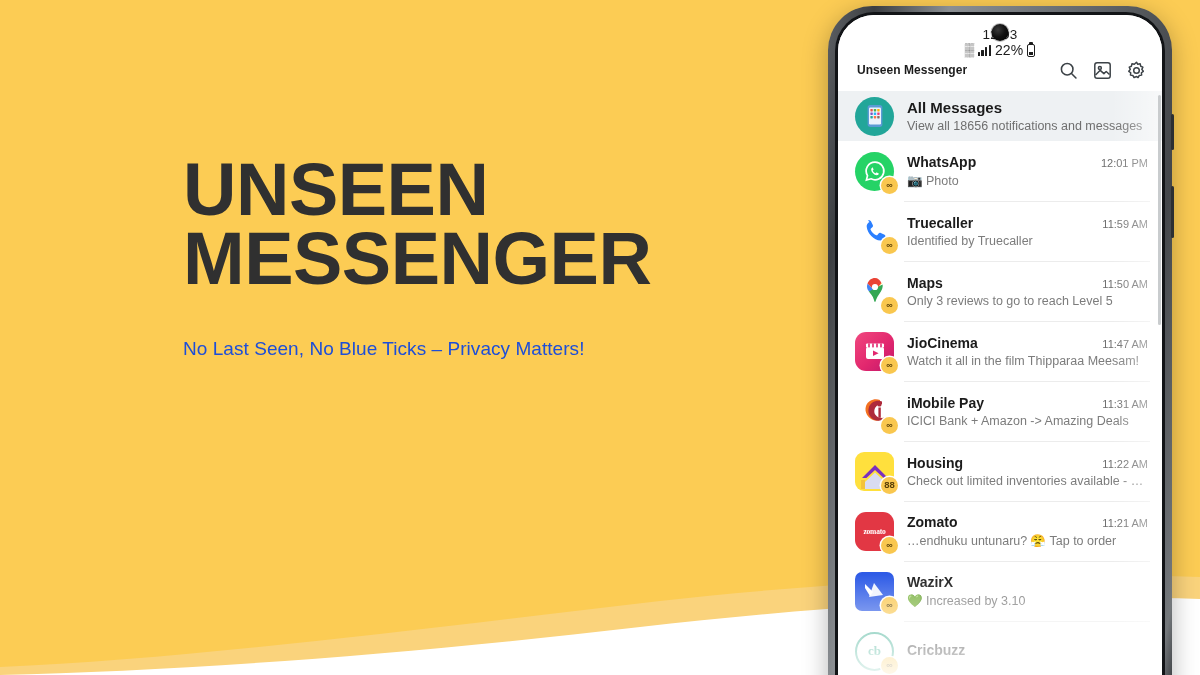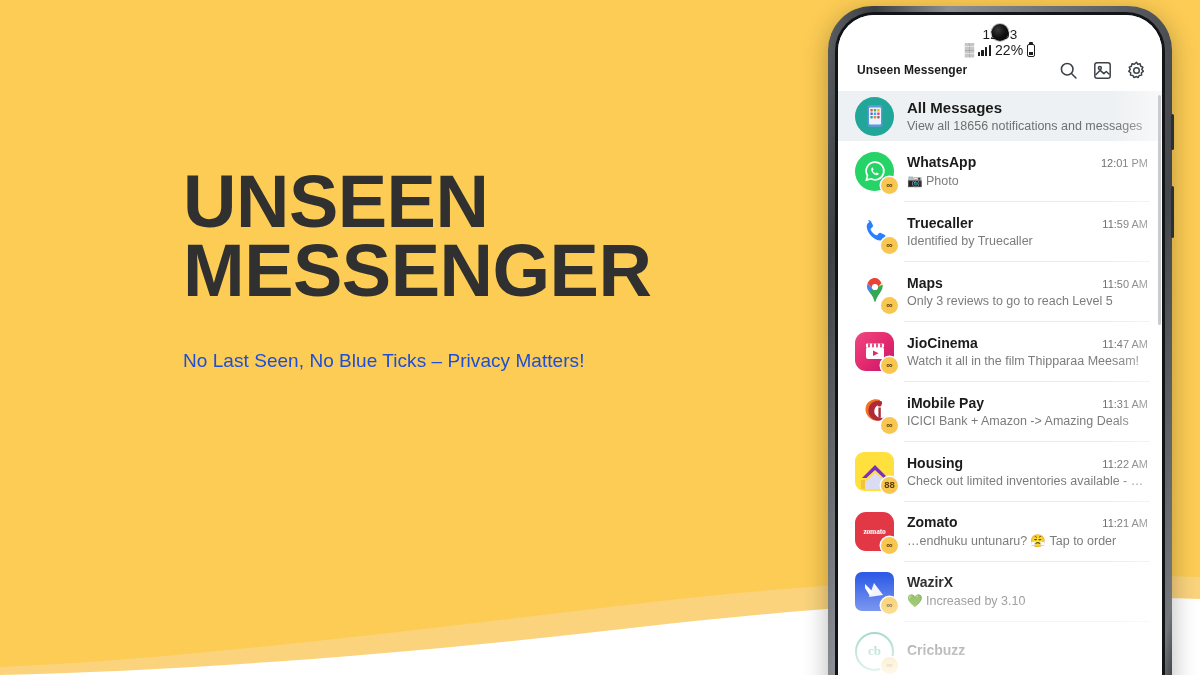--- a/index.html
+++ b/index.html
@@ -32,21 +32,21 @@
     height: 120px;
     z-index: 1;
     overflow: hidden;
     pointer-events: none;
   }
 
   
   .hero {
     position: absolute;
     left: 183px;
-    top: 168px;
+    top: 156px;
     width: 600px;
     z-index: 3;
   }
 
   .hero-title {
     font-family: "Liberation Sans", sans-serif;
     font-weight: 700;
     font-size: 74px;
     line-height: 0.93;
     letter-spacing: -0.5px;

